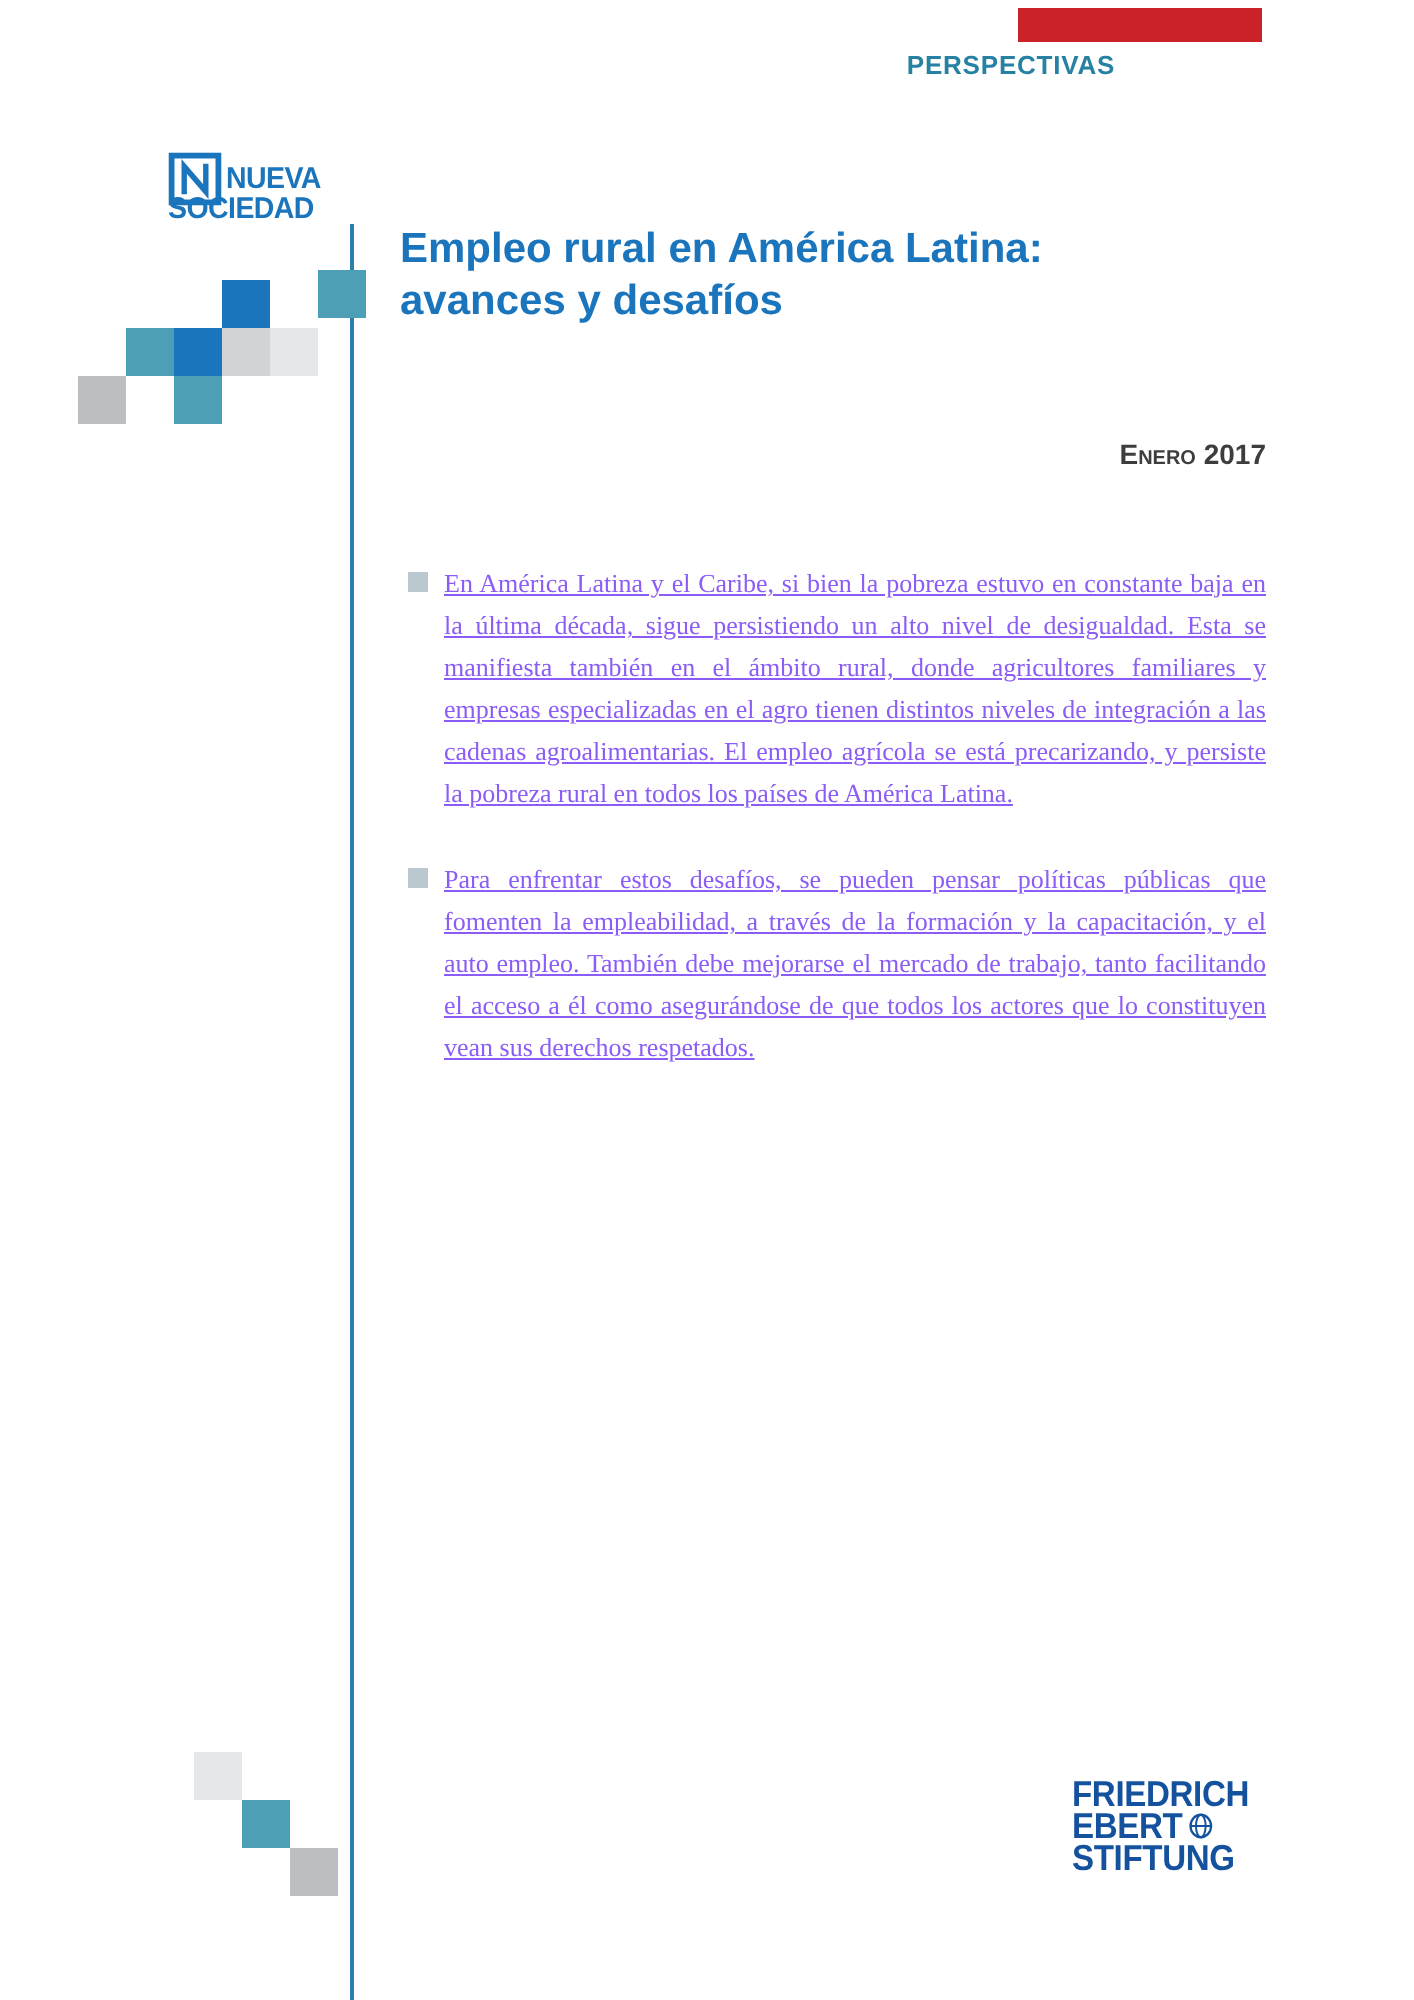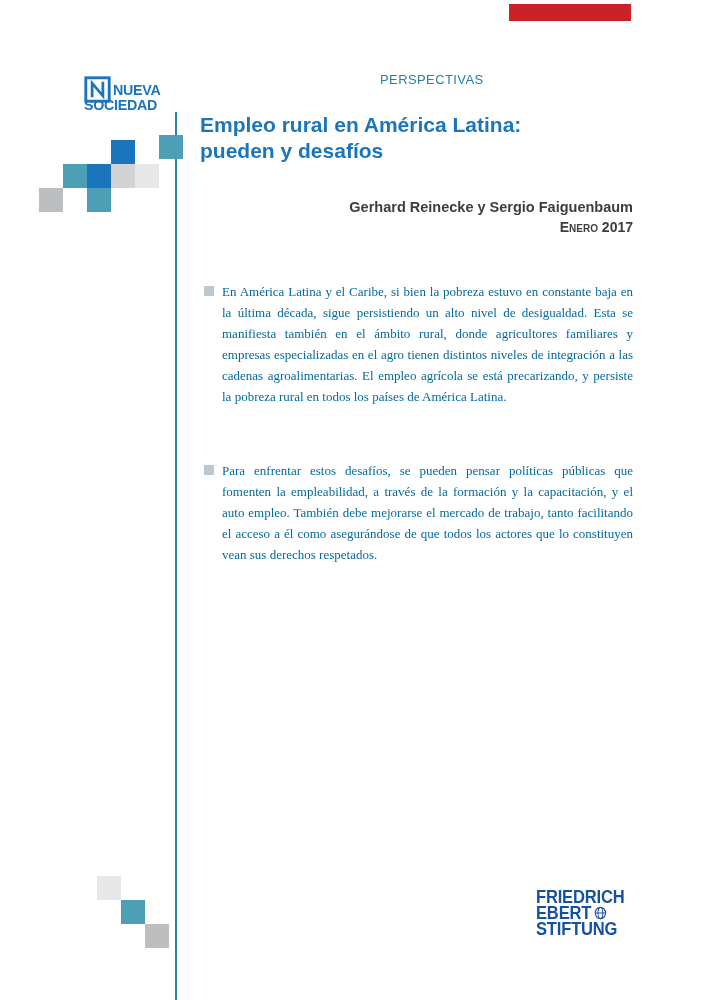--- a/index.html
+++ b/index.html
@@ -17,26 +17,25 @@
   .red-bar {
     position: absolute;
     left: 509px; top: 4px;
     width: 122px; height: 17px;
     background: #cb2128;
   }
   .series-label {
     position: absolute;
     left: 380px; top: 25px;
     width: 251px;
-    text-align: left;
+    text-align: center;
     color: #2781a3;
     font-size: 13px;
-    font-weight: normal;
+    font-weight: bold;
     letter-spacing: 0.4px;
-    margin-top: 47px;
   }
 
   
   .ns-logo { position: absolute; left: 84px; top: 76px; width: 110px; height: 44px; color: #1b75bc; }
   .ns-mark { position: absolute; left: 0; top: 0; width: 27px; height: 27px; }
   .ns-line1, .ns-line2 {
     font-weight: bold;
     font-size: 15px;
     line-height: 14px;
     letter-spacing: -0.3px;
@@ -95,34 +94,35 @@
     text-align: right;
     color: #3d3d3d;
     font-size: 14px;
     font-weight: bold;
     font-variant: small-caps;
   }
 
   
   .abstract-item { position: absolute; left: 204px; width: 429px; }
   .abstract-item.p1 { top: 281px; }
-  .abstract-item.p2 { top: 460px; }
+  .abstract-item.p2 { top: 429px; }
   .bullet {
     position: absolute;
     left: 0; top: 5px;
     width: 10px; height: 10px;
     background: #bcc8d0;
   }
   .para {
     margin: 0 0 0 18px;
     font-family: "Liberation Serif", serif;
     font-size: 13px;
     line-height: 21px;
     text-align: justify;
-    color: #0369a1;
+    color: #8b5cf6;
+    text-decoration: underline;
   }
 
   
   .fes-logo {
     position: absolute;
     left: 536px; top: 889px;
     color: #15529d;
     font-weight: bold;
     font-size: 18px;
     line-height: 16px;
@@ -159,23 +159,22 @@
     <div class="sq gray1" style="left:72px;  top:27px;"></div>
     <div class="sq gray2" style="left:96px;  top:27px;"></div>
     <div class="sq gray3" style="left:0px;   top:51px;"></div>
     <div class="sq teal" style="left:48px;  top:51px;"></div>
   </div>
 
   <div class="vrule"></div>
 
   <h1 class="title">
     <span>Empleo rural en América Latina:</span><br>
-    <span>pueden y desafíos</span>
+    <span>avances y desafíos</span>
   </h1>
-  <div class="authors">Gerhard Reinecke y Sergio Faiguenbaum</div>
   <div class="pub-date">Enero 2017</div>
 
   <div class="abstract-item p1">
     <span class="bullet"></span>
     <p class="para">En América Latina y el Caribe, si bien la pobreza estuvo en constante baja en la última década, sigue persistiendo un alto nivel de desigualdad. Esta se manifiesta también en el ámbito rural, donde agricultores familiares y empresas especializadas en el agro tienen distintos niveles de integración a las cadenas agroalimentarias. El empleo agrícola se está precarizando, y persiste la pobreza rural en todos los países de América Latina.</p>
   </div>
 
   <div class="abstract-item p2">
     <span class="bullet"></span>
     <p class="para">Para enfrentar estos desafíos, se pueden pensar políticas públicas que fomenten la empleabilidad, a través de la formación y la capacitación, y el auto empleo. También debe mejorarse el mercado de trabajo, tanto facilitando el acceso a él como asegurándose de que todos los actores que lo constituyen vean sus derechos respetados.</p>

